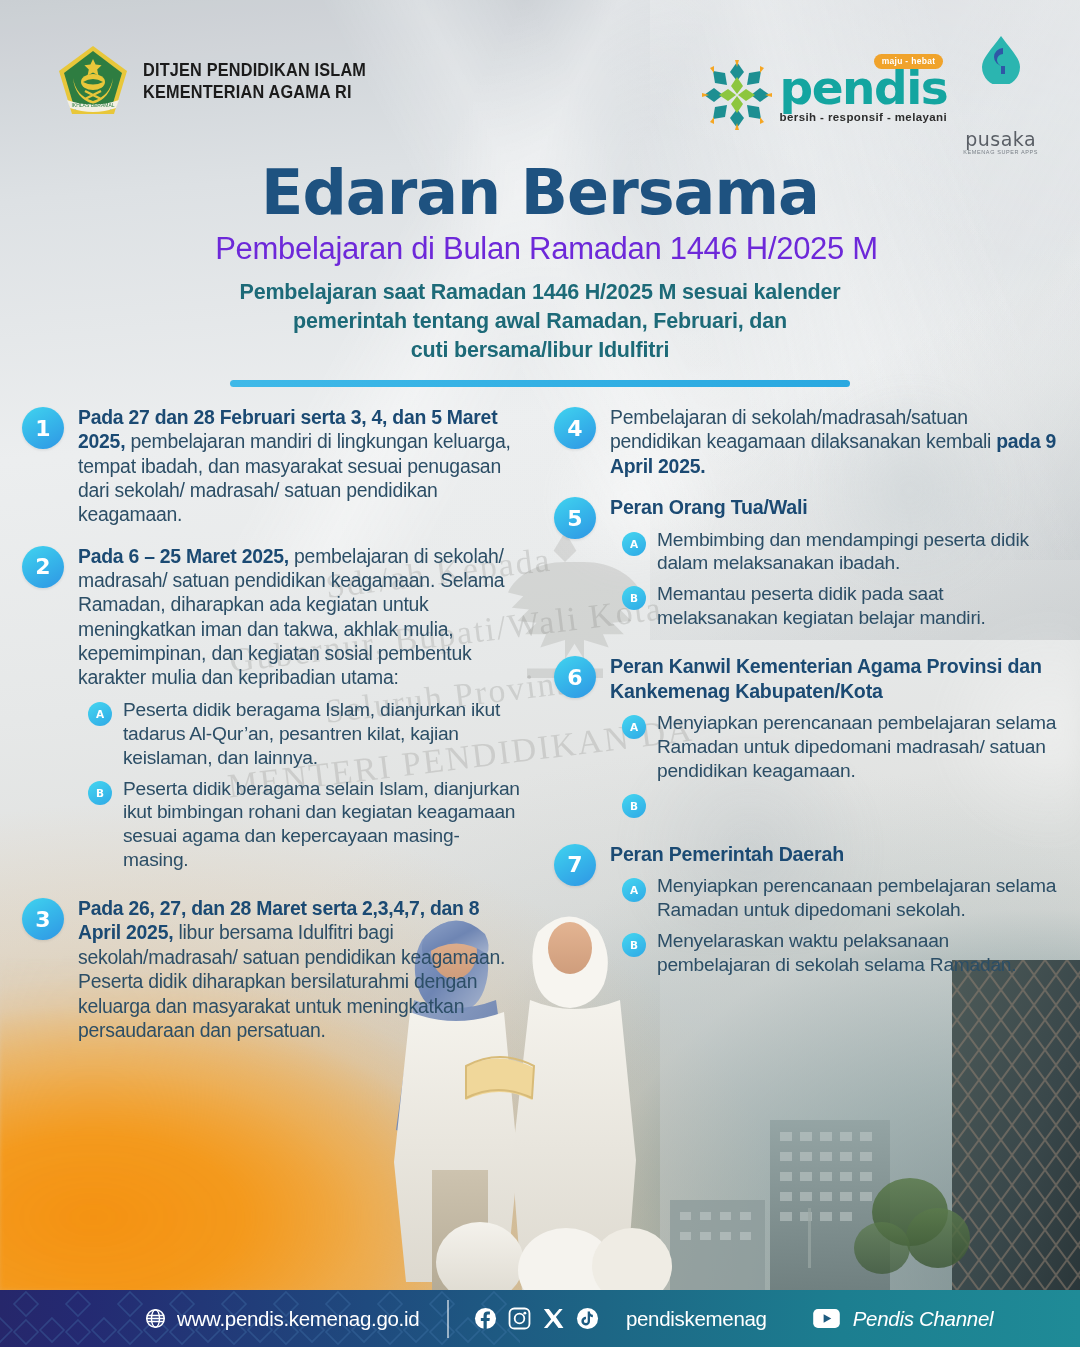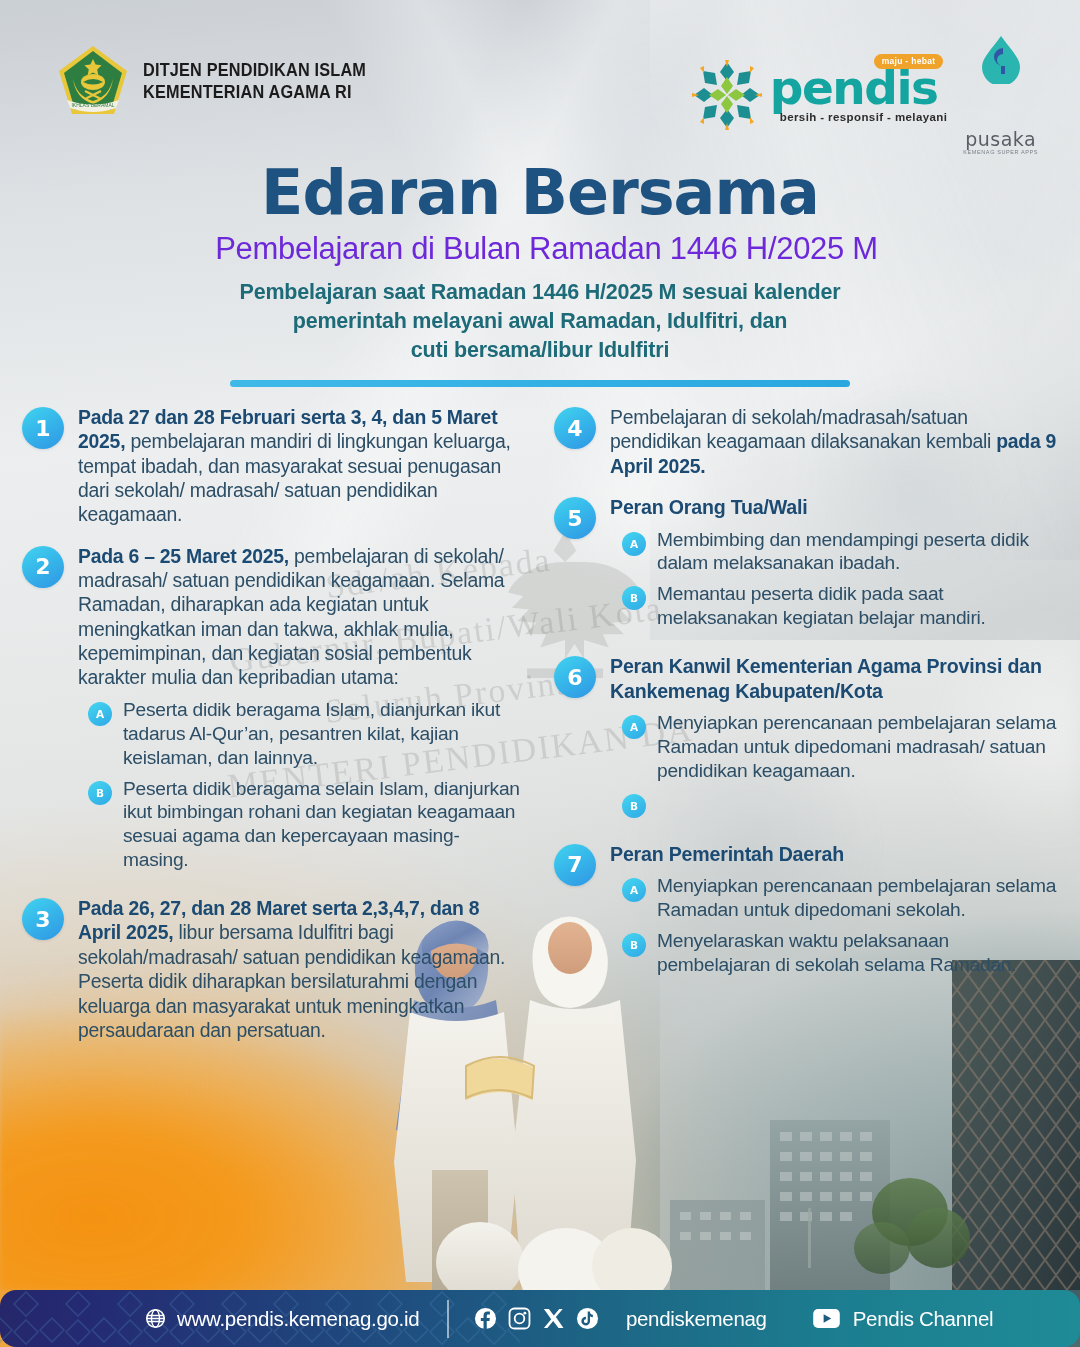--- a/index.html
+++ b/index.html
@@ -89,21 +89,21 @@
     transform:scaleX(.93); transform-origin:left center;
   }
   .logos-right{ position:absolute; right:42px; top:34px; display:flex; align-items:center; gap:16px; }
   .pendis-wrap{ display:flex; align-items:center; gap:8px; }
   .pendis-mark{ width:70px; height:70px; }
   .pendis-type{ position:relative; }
   .pendis-word{
     font-size:47px; font-weight:bold; color:#14a5a0; letter-spacing:-1.5px;
     line-height:.95; font-family:"DejaVu Sans", sans-serif;
   }
-  .pendis-tag{ font-size:11.5px; color:#2c2c2c; letter-spacing:.4px; margin-top:1px; font-weight:600;margin-left:10px;}
+  .pendis-tag{ font-size:11.5px; color:#2c2c2c; letter-spacing:.4px; margin-top:1px; font-weight:600;}
   .pendis-badge{
     position:absolute; right:4px; top:-12px;
     background:#f0a32b; color:#fff; font-size:8.5px; font-weight:bold;
     padding:2.5px 8px; border-radius:9px; letter-spacing:.3px;
   }
   .pusaka{ text-align:center; }
   .pusaka-mark{ width:44px; height:50px; margin:0 auto; }
   .pusaka-word{ font-size:19px; color:#5a5f66; letter-spacing:.5px; font-family:"DejaVu Sans", sans-serif;margin-top:40px; }
   .pusaka-sub{ font-size:5.5px; color:#7a8088; letter-spacing:.6px; margin-top:-1px; }
 
@@ -167,35 +167,35 @@
     letter-spacing:-.25px;
   }
   .col-left .subs{ margin-left:0; }
   .col-left .sub-item .sub-badge{ margin-left:10px; }
   .col-right .sub-item .sub-badge{ margin-left:12px; }
 
   
   .footer{
     position:absolute; left:0; bottom:0; width:100%; height:57px; z-index:6;
     background:linear-gradient(90deg,#26276b 0%,#242a72 8%,#1f4a7e 34%,#1d6685 56%,#1c7e90 78%,#1f8b97 100%);
-    display:flex; align-items:center;border-radius:16px;
+    display:flex; align-items:center;
   }
   .footer-pattern{
     position:absolute; left:0; top:0; width:520px; height:100%;
     opacity:.30;
   }
   .footer-inner{ position:relative; display:flex; align-items:center; width:100%; padding-left:145px; }
   .fi{ display:flex; align-items:center; gap:11px; color:#fff; }
   .globe-icon{ width:21px; height:21px; }
   .f-url{ font-size:20.5px; color:#fff; letter-spacing:-.3px; font-family:"Liberation Sans", sans-serif; }
   .f-div{ width:1.5px; height:38px; background:rgba(255,255,255,.55); margin:0 25px 0 28px; }
   .socials{ display:flex; align-items:center; gap:11px; }
   .socials svg{ width:23px; height:23px; }
   .f-handle{ font-size:20.5px; color:#fff; margin-left:16px; letter-spacing:-.3px; }
-  .yt-group{ display:flex; align-items:center; gap:13px; margin-left:46px; }
+  .yt-group{ display:flex; align-items:center; gap:13px; margin-left:46px;font-style:italic; }
   .yt-icon{ width:27px; height:19px; }
   .f-yt{ font-size:20.5px; color:#fff; letter-spacing:-.3px; }
 </style>
 </head>
 <body>
 
 <div class="bg">
   <div class="bg-base"></div>
   <div class="bg-facets"></div>
   <div class="bg-facets2"></div>
@@ -403,21 +403,21 @@
       <div class="pusaka-sub">KEMENAG SUPER APPS</div>
     </div>
   </div>
 </div>
 
 <div class="title-block">
   <div class="title-main">Edaran Bersama</div>
   <div class="title-sub">Pembelajaran di Bulan Ramadan 1446 H/2025 M</div>
   <div class="title-desc">
     <div>Pembelajaran saat Ramadan 1446 H/2025 M sesuai kalender</div>
-    <div>pemerintah melayani awal Ramadan, Idulfitri, dan</div>
+    <div>pemerintah tentang awal Ramadan, Februari, dan</div>
     <div>cuti bersama/libur Idulfitri</div>
   </div>
   <div class="title-rule"></div>
 </div>
 
 <div class="columns">
   <div class="col col-left" id="left-column">
       <div class="item">
         <span class="num">1</span>
         <div style="flex:1">

